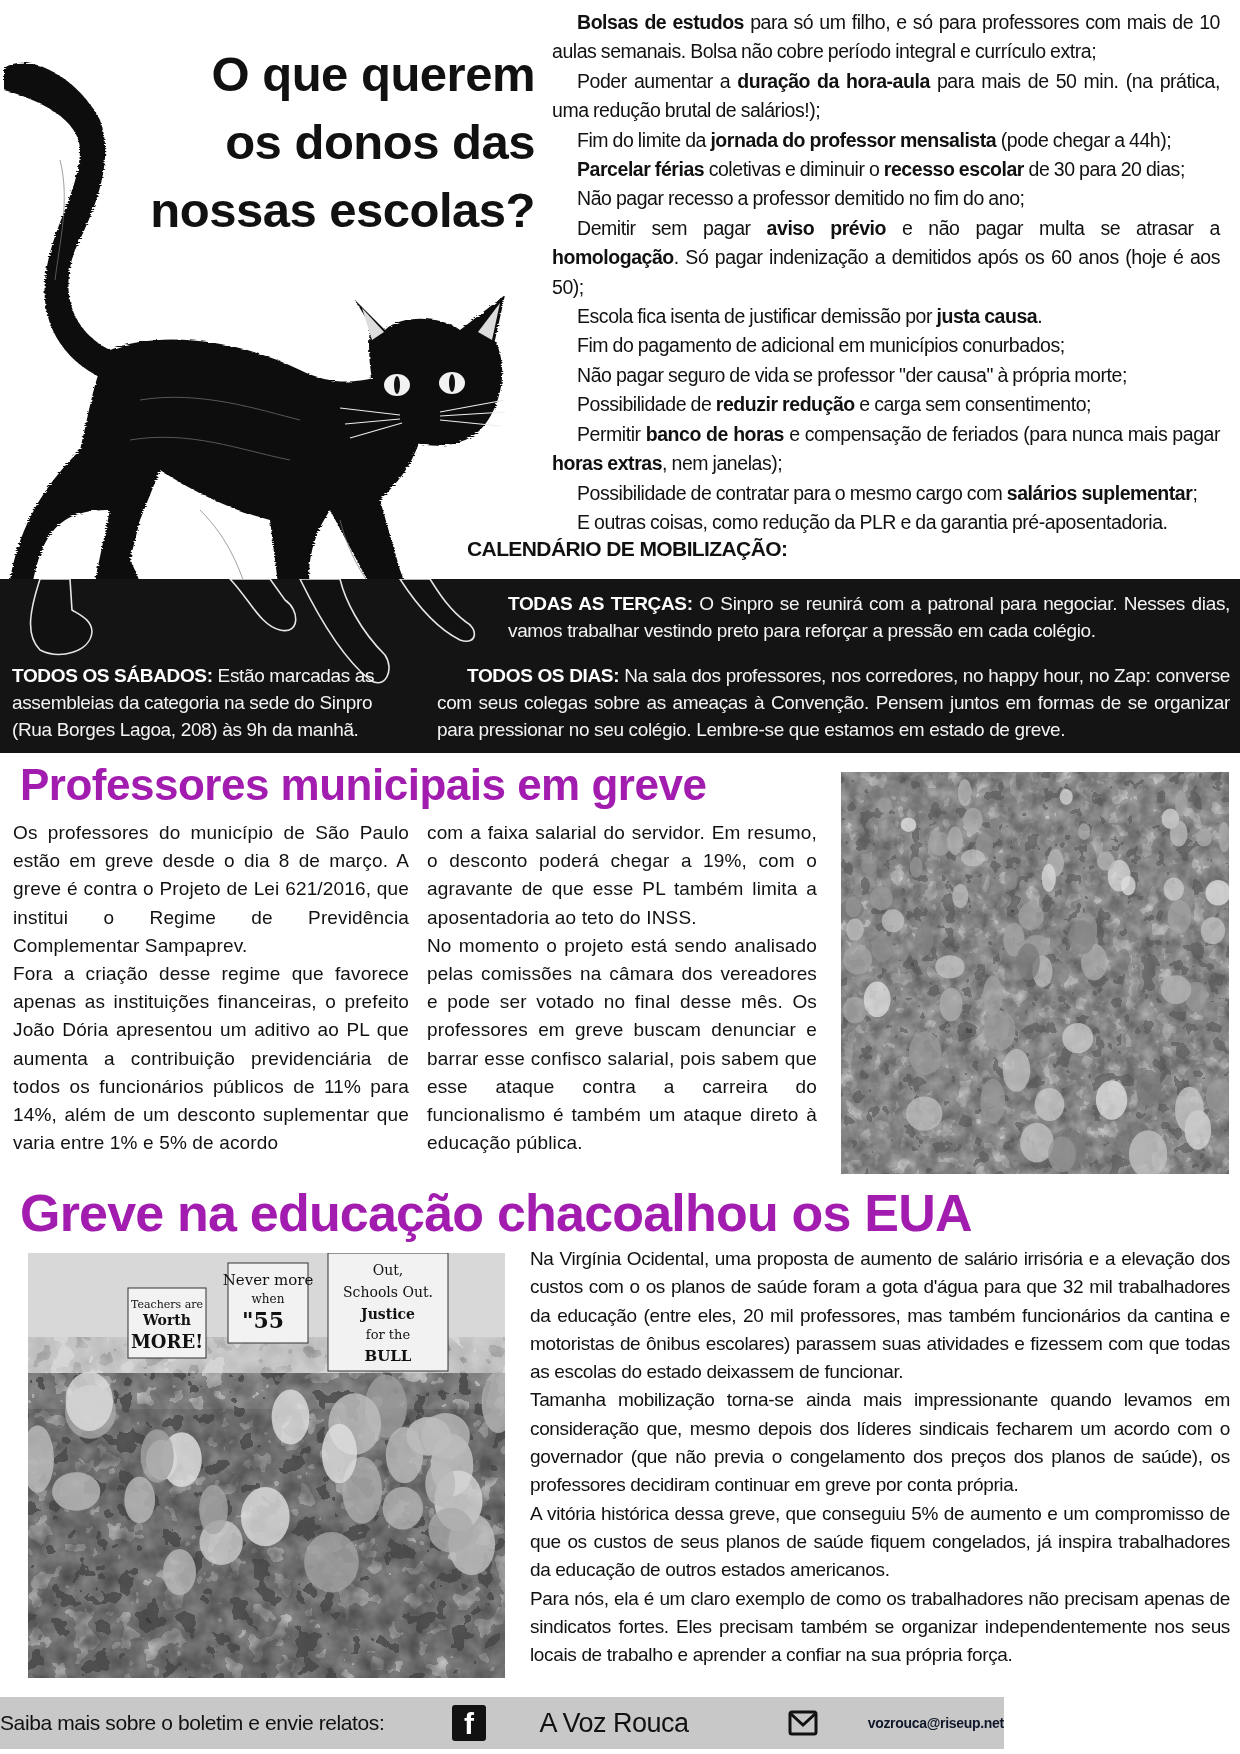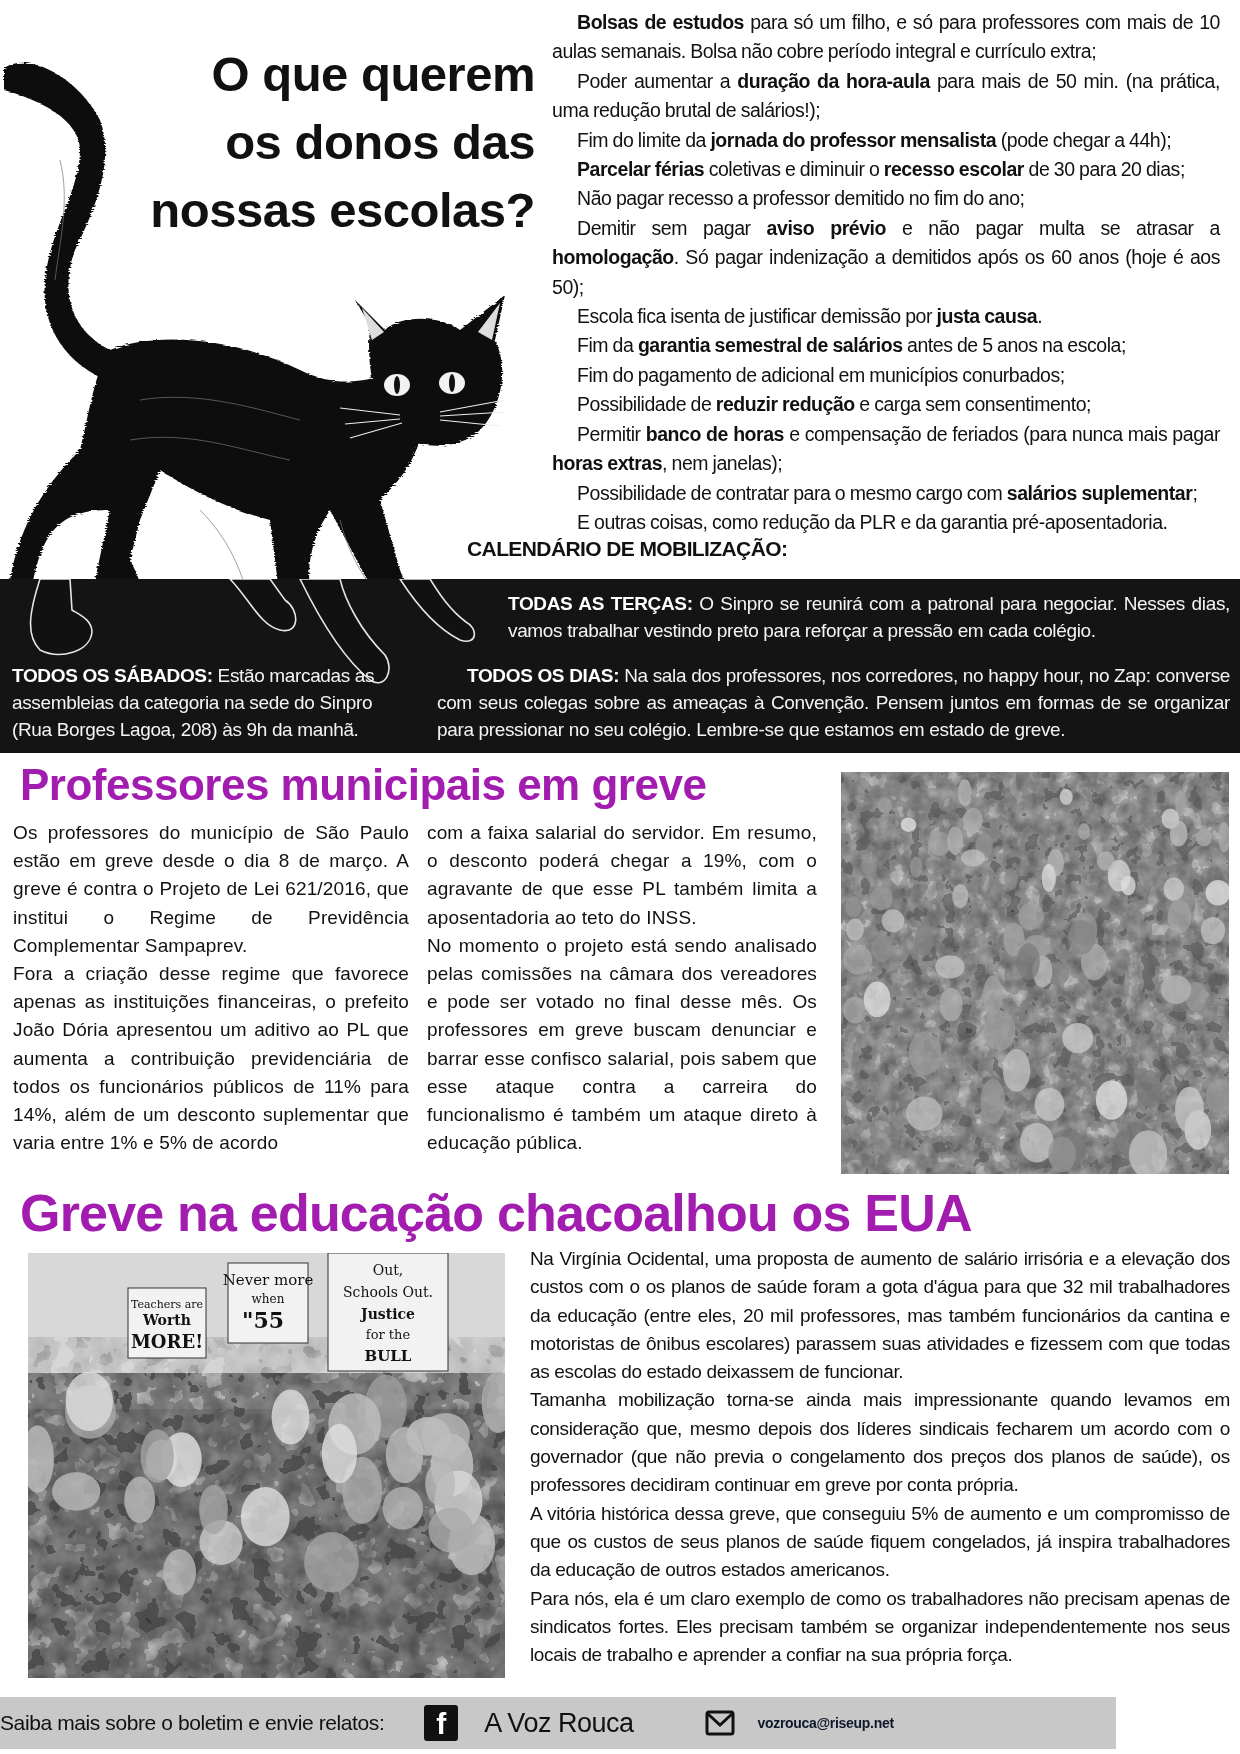--- a/index.html
+++ b/index.html
@@ -39,22 +39,22 @@
   .col p { margin: 0; }
   .col-1 { left: 13px; top: 819px; width: 396px; }
   .col-2 { left: 427px; top: 819px; width: 390px; }
   #crowd-photo { position: absolute; left: 841px; top: 772px; width: 388px; height: 402px; }
 
   .h2-eua { left: 20px; top: 1183px; font-size: 52px; letter-spacing: -0.8px; }
   #strike-photo { position: absolute; left: 28px; top: 1253px; width: 477px; height: 425px; }
   .col-3 { left: 530px; top: 1245px; width: 700px; font-size: 19px; line-height: 28.3px; letter-spacing: -0.35px; }
 
   
-  .footer { position: absolute; left: 0; top: 1697px; width: 1116px; height: 52px; background: #c8c8c8;
-    display: flex; align-items: center; justify-content: flex-start; gap: 16px; }
+  .footer { position: absolute; left: 0; top: 1697px; width: 1004px; height: 52px; background: #c8c8c8;
+    display: flex; align-items: center; justify-content: space-between; gap: 16px; }
   .footer-text { font-size: 21px; color: #111; letter-spacing: -0.4px; margin-right: 24px; }
   .fb-icon { width: 34px; height: 36px; background: #111; border-radius: 3px; position: relative; margin-right: 10px; display:flex; align-items:flex-end; justify-content:center; }
   .fb-icon span { color: #fff; font-weight: bold; font-size: 30px; line-height: 34px; font-family: "Liberation Sans", sans-serif; }
   .fb-name { font-size: 27px; font-weight: normal; color: #111; margin-right: 56px; letter-spacing: -0.5px; }
   .mail-icon { width: 30px; height: 30px; margin-right: 6px; }
   .mail-addr { font-size: 14px; font-weight: bold; color: #0f172a; letter-spacing: -0.3px; }
 </style>
 </head>
 <body>
 
@@ -111,22 +111,22 @@
 </div>
 
 <div class="demands sans-body" id="demands">
     <p><b>Bolsas de estudos</b> para só um filho, e só para professores com mais de 10 aulas semanais. Bolsa não cobre período integral e currículo extra;</p>
     <p>Poder aumentar a <b>duração da hora-aula</b> para mais de 50 min. (na prática, uma redução brutal de salários!);</p>
     <p>Fim do limite da <b>jornada do professor mensalista</b> (pode chegar a 44h);</p>
     <p><b>Parcelar férias</b> coletivas e diminuir o <b>recesso escolar</b> de 30 para 20 dias;</p>
     <p>Não pagar recesso a professor demitido no fim do ano;</p>
     <p>Demitir sem pagar <b>aviso prévio</b> e não pagar multa se atrasar a <b>homologação</b>. Só pagar indenização a demitidos após os 60 anos (hoje é aos 50);</p>
     <p>Escola fica isenta de justificar demissão por <b>justa causa</b>.</p>
-    <p>Fim da <b>garantia semestral de salários</b> antes de 5 anos na escola;</p>
     <p>Fim do pagamento de adicional em municípios conurbados;</p>
+    <p>Não pagar seguro de vida se professor "der causa" à própria morte;</p>
     <p>Possibilidade de <b>reduzir redução</b> e carga sem consentimento;</p>
     <p>Permitir <b>banco de horas</b> e compensação de feriados (para nunca mais pagar <b>horas extras</b>, nem janelas);</p>
     <p>Possibilidade de contratar para o mesmo cargo com <b>salários suplementar</b>;</p>
     <p>E outras coisas, como redução da PLR e da garantia pré-aposentadoria.</p>
   </div>
 
 <div class="cal-title sans-body">CALENDÁRIO DE MOBILIZAÇÃO:</div>
 
 <div class="band"></div>
 

